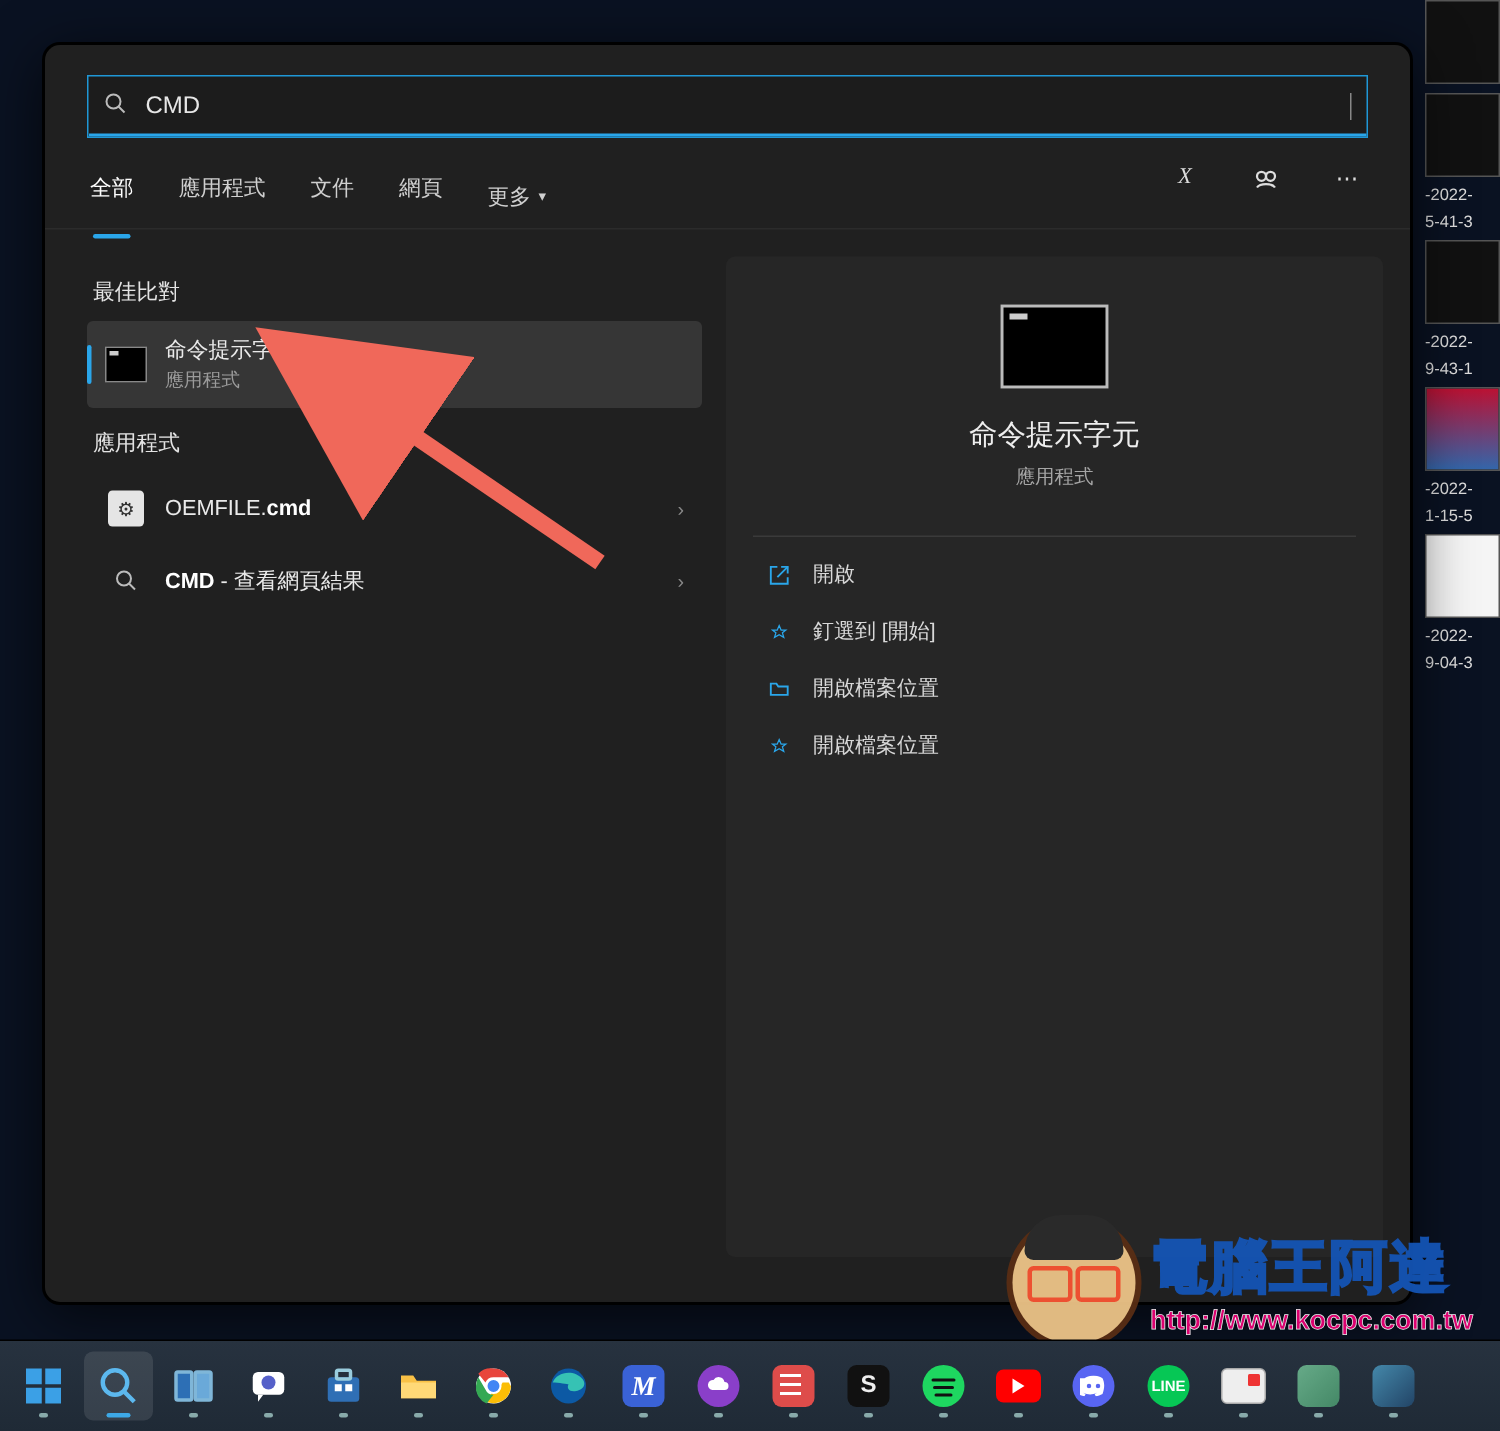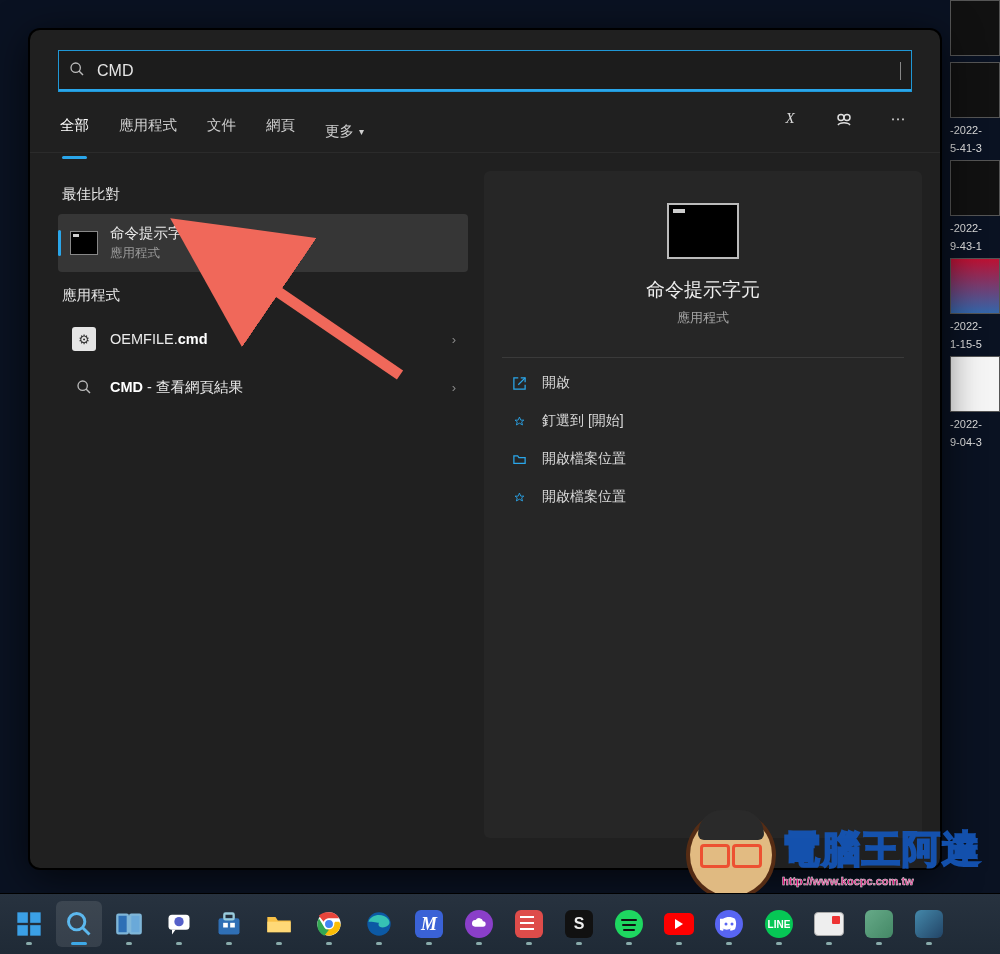--- a/index.html
+++ b/index.html
@@ -181,21 +181,21 @@
   }
   .wm-hair { position:absolute; top:-4px; left:8px; right:8px; height:30px; background:#2b2b2b; border-radius:40px 40px 10px 10px; }
   .wm-glass { position:absolute; top:30px; left:10px; right:10px; height:20px; }
   .wm-glass::before, .wm-glass::after {
     content:""; position:absolute; width:24px; height:18px; border:3px solid #f53; border-radius:4px; top:0;
   }
   .wm-glass::before { left:0; }
   .wm-glass::after { right:0; }
   .wm-text { display:flex; flex-direction:column; }
   .wm-text .zh { font-size:38px; font-weight:800; -webkit-text-stroke: 2px #1456b9; color:#fff; letter-spacing:2px; }
-  .wm-text .url { font-size:11px; color:#e07; -webkit-text-stroke: .5px #fff; font-weight:700;}
+  .wm-text .url { font-size:18px; color:#e07; -webkit-text-stroke: .5px #fff; font-weight:700;}
 
   
   .taskbar {
     position:absolute;
     left:0; right:0; bottom:0; height:60px;
     background: linear-gradient(#27323f, #1f2a36);
     border-top: 1px solid #000;
     display:flex; align-items:center;
     padding: 0 6px;
     gap: 4px;

